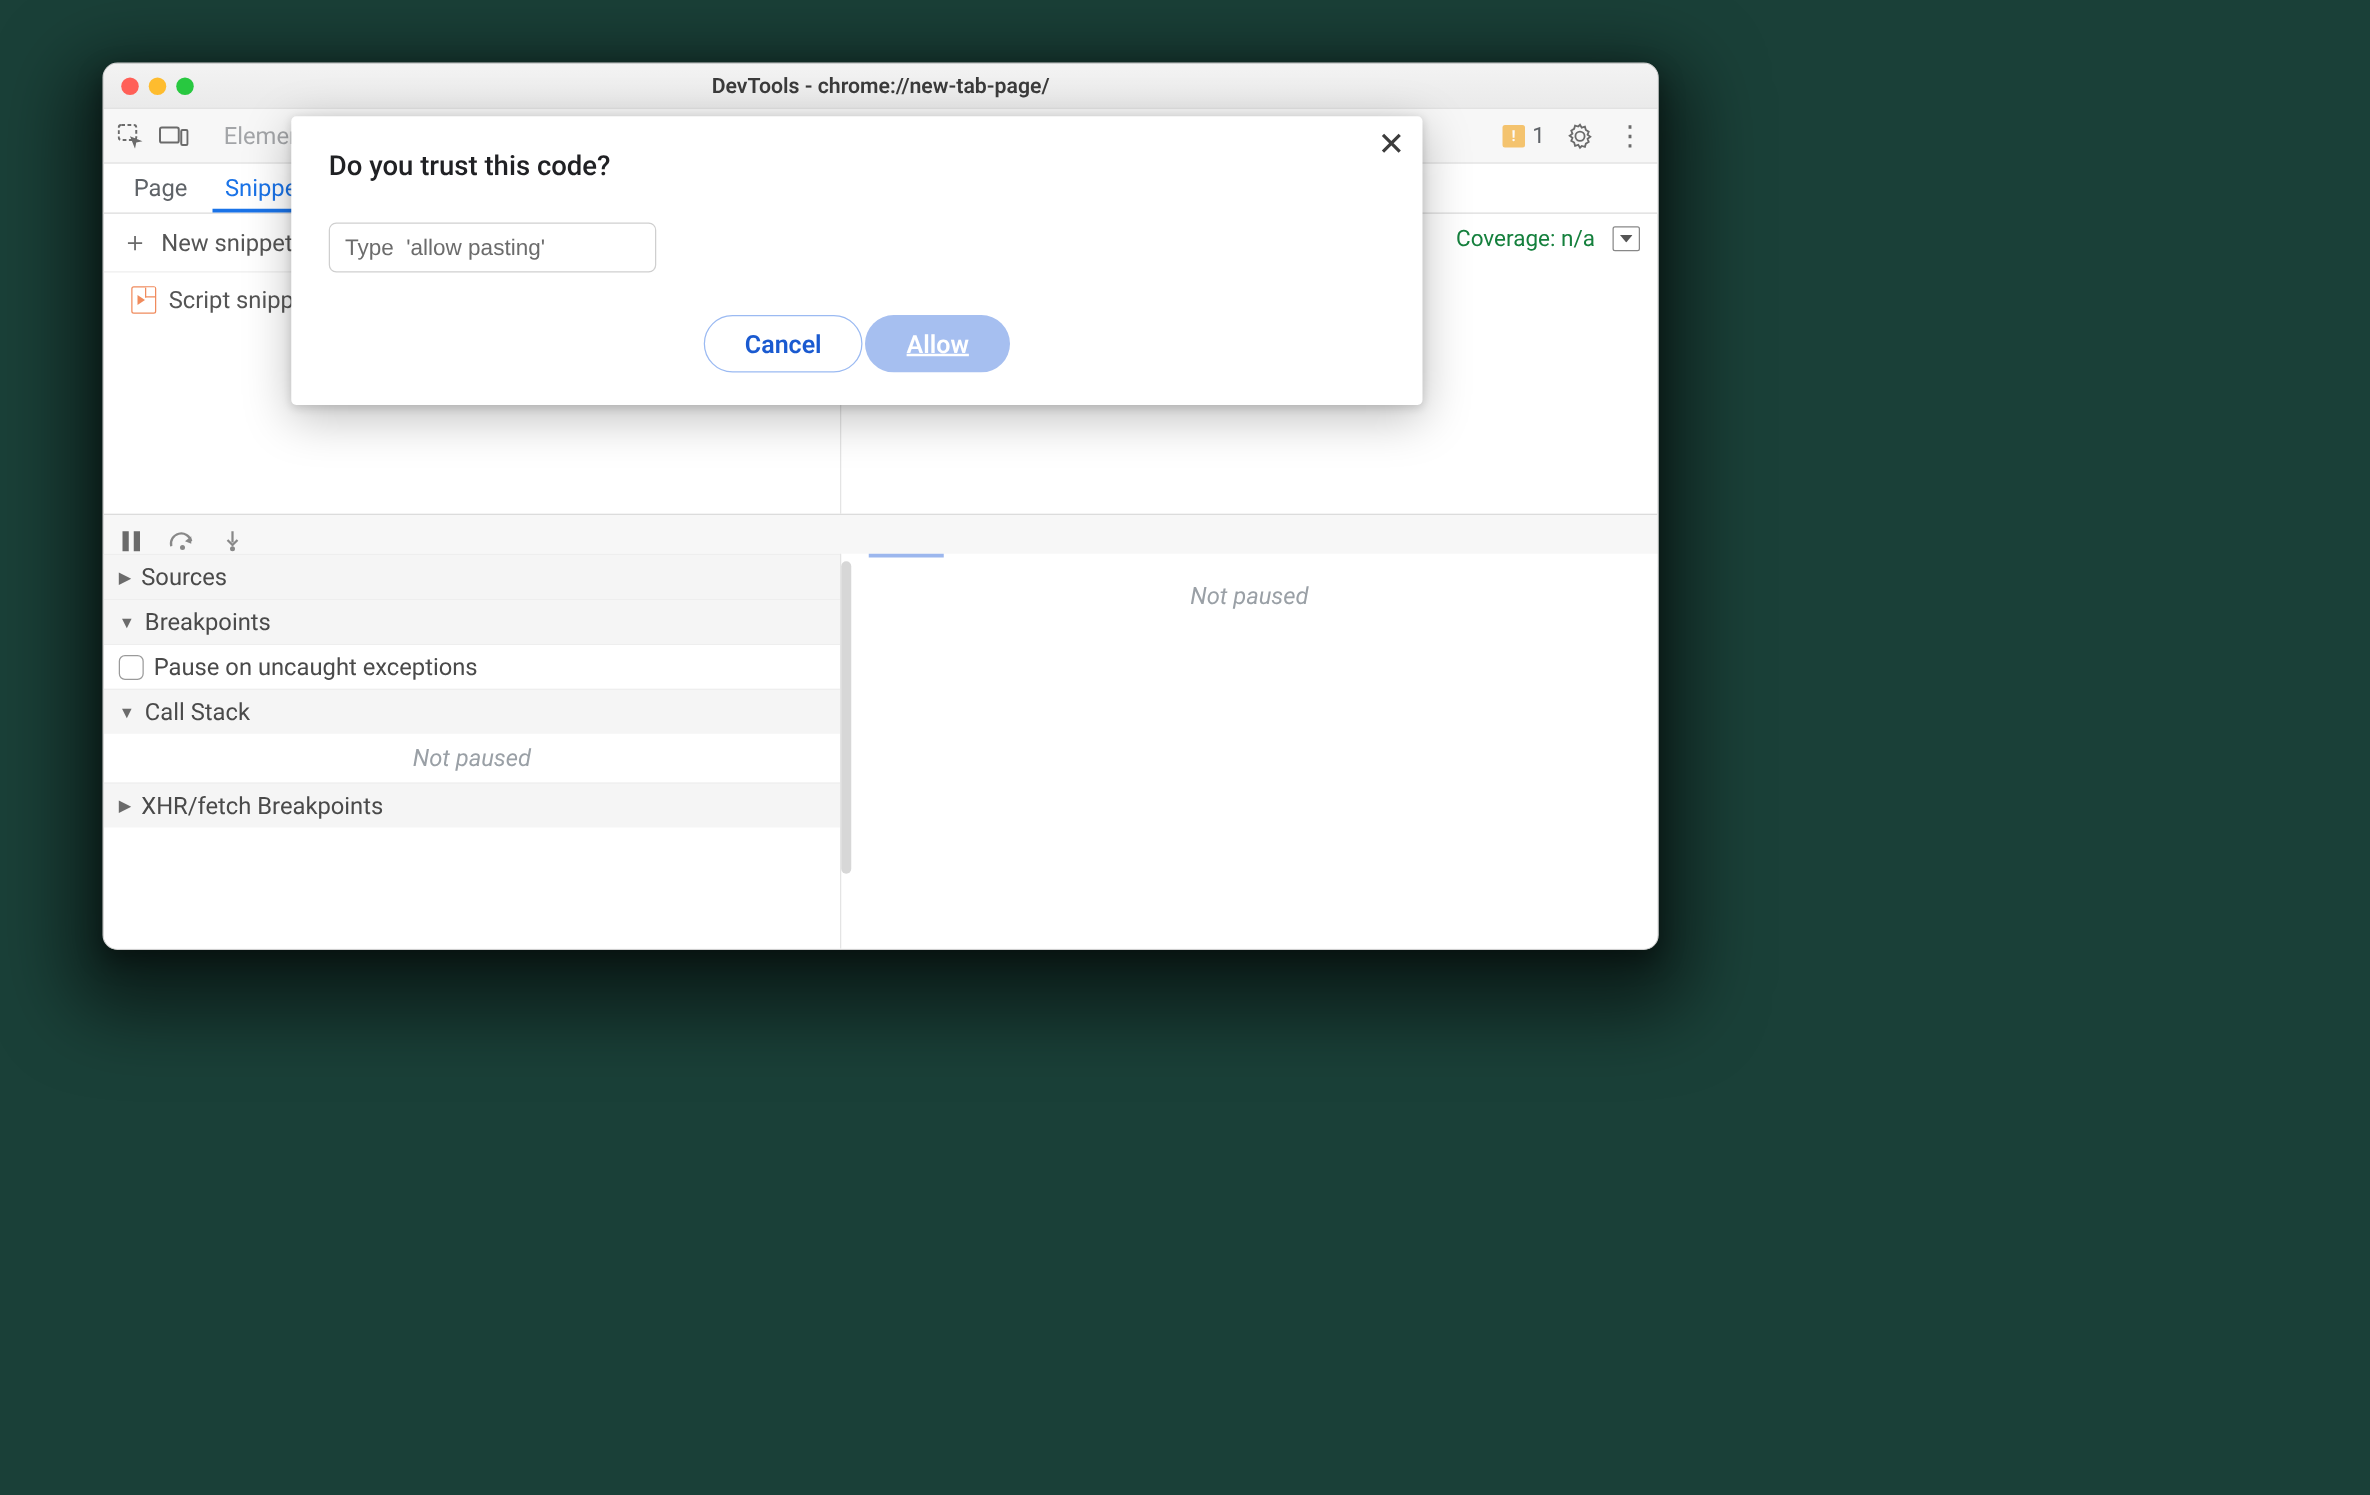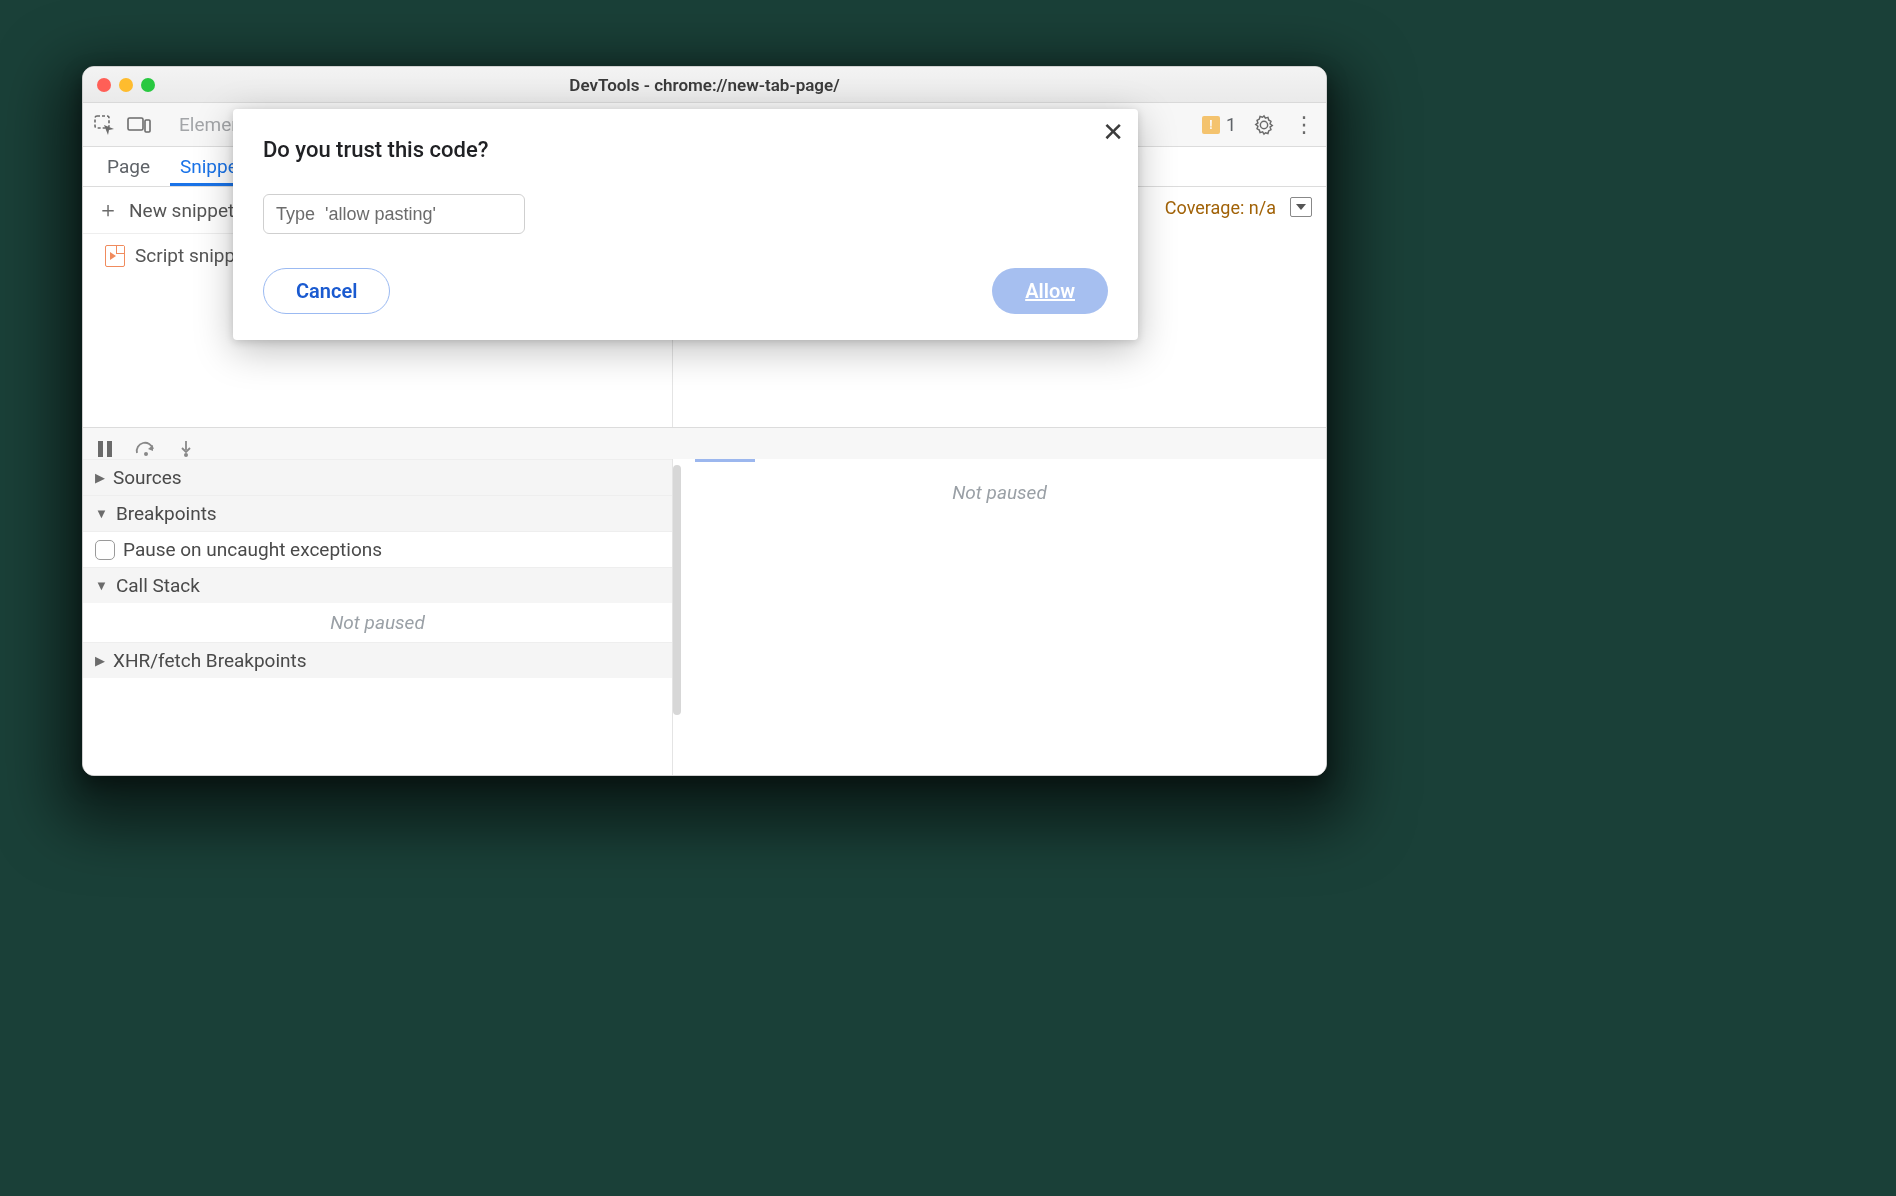--- a/index.html
+++ b/index.html
@@ -5,21 +5,21 @@
   * { box-sizing: border-box; margin: 0; padding: 0; }
   html, body {
     width: 1896px; height: 1196px;
     background: #1a4038;
     font-family: -apple-system, BlinkMacSystemFont, "Segoe UI", Roboto, Helvetica, Arial, sans-serif;
     font-size: 20px;
     color: #333;
   }
   .window {
     position: absolute;
-    left: 82px; top: 66px;
+    left: 82px; top: 50px;
     width: 1245px; height: 710px;
     background: #fff;
     border-radius: 12px;
     box-shadow: 0 25px 60px 25px rgba(0,0,0,0.55), 0 8px 20px rgba(0,0,0,0.4);
     overflow: hidden;
     border: 1px solid #d0d0d0;
   }
   
   .titlebar {
     height: 36px;
@@ -122,21 +122,21 @@
     cursor:pointer;
   }
   .dialog h2 { font-size:22px; font-weight:500; margin-bottom:14px; }
   .dialog p { font-size:20px; line-height:1.35; color:#222; max-width:740px; }
   .dialog input {
     margin-top:18px; width:262px; height:40px;
     border:1px solid #cfcfcf; border-radius:6px; padding:0 12px;
     font-size:18px; color:#333; background:#fff;
   }
   .dialog input::placeholder { color:#6c6c6c; }
-  .dialog .buttons { display:flex; gap:2px; justify-content:space-between; margin-top:34px; }
+  .dialog .buttons { display:flex; gap:2px; justify-content:center; margin-top:34px; }
   .btn { height:46px; padding:0 32px; border-radius:23px; font-size:20px; font-weight:600; display:flex; align-items:center; cursor:pointer; border:1px solid transparent; }
   .btn-cancel { background:#fff; border:1.5px solid #9bbaf2; color:#1a5ad0; }
   .btn-allow { background:#a6bff0; color:#fff;text-decoration:underline; }
   svg { display:block; }
 </style>
 </head>
 <body>
 
 <div class="window">
 
@@ -197,21 +197,21 @@
         <span style="font-size:22px;color:#6b6b6b;">＋</span>
         <span>New snippet</span>
       </div>
       <div class="script-row">
         <span class="script-icon"></span>
         <span>Script snippet</span>
       </div>
       <div class="grow"></div>
     </div>
     <div class="right-pane" style="height:100%;">
-      <div style="position:absolute;right:0;top:0;height:40px;display:flex;align-items:center;gap:14px;padding-right:14px;font-size:18px;color:#a16207;">
+      <div style="position:absolute;right:0;top:0;height:40px;display:flex;align-items:center;gap:14px;padding-right:14px;font-size:18px;color:#15803d;">
         <span>Coverage: n/a</span>
         <span style="border:1px solid #888;width:22px;height:20px;display:flex;align-items:center;justify-content:center;border-radius:2px;">
           <svg width="10" height="6" viewBox="0 0 10 6">
               <path d="M0 0 L5 6 L10 0" fill="#555"></path>
             </svg>
         </span>
       </div>
     </div>
   </div>
 

